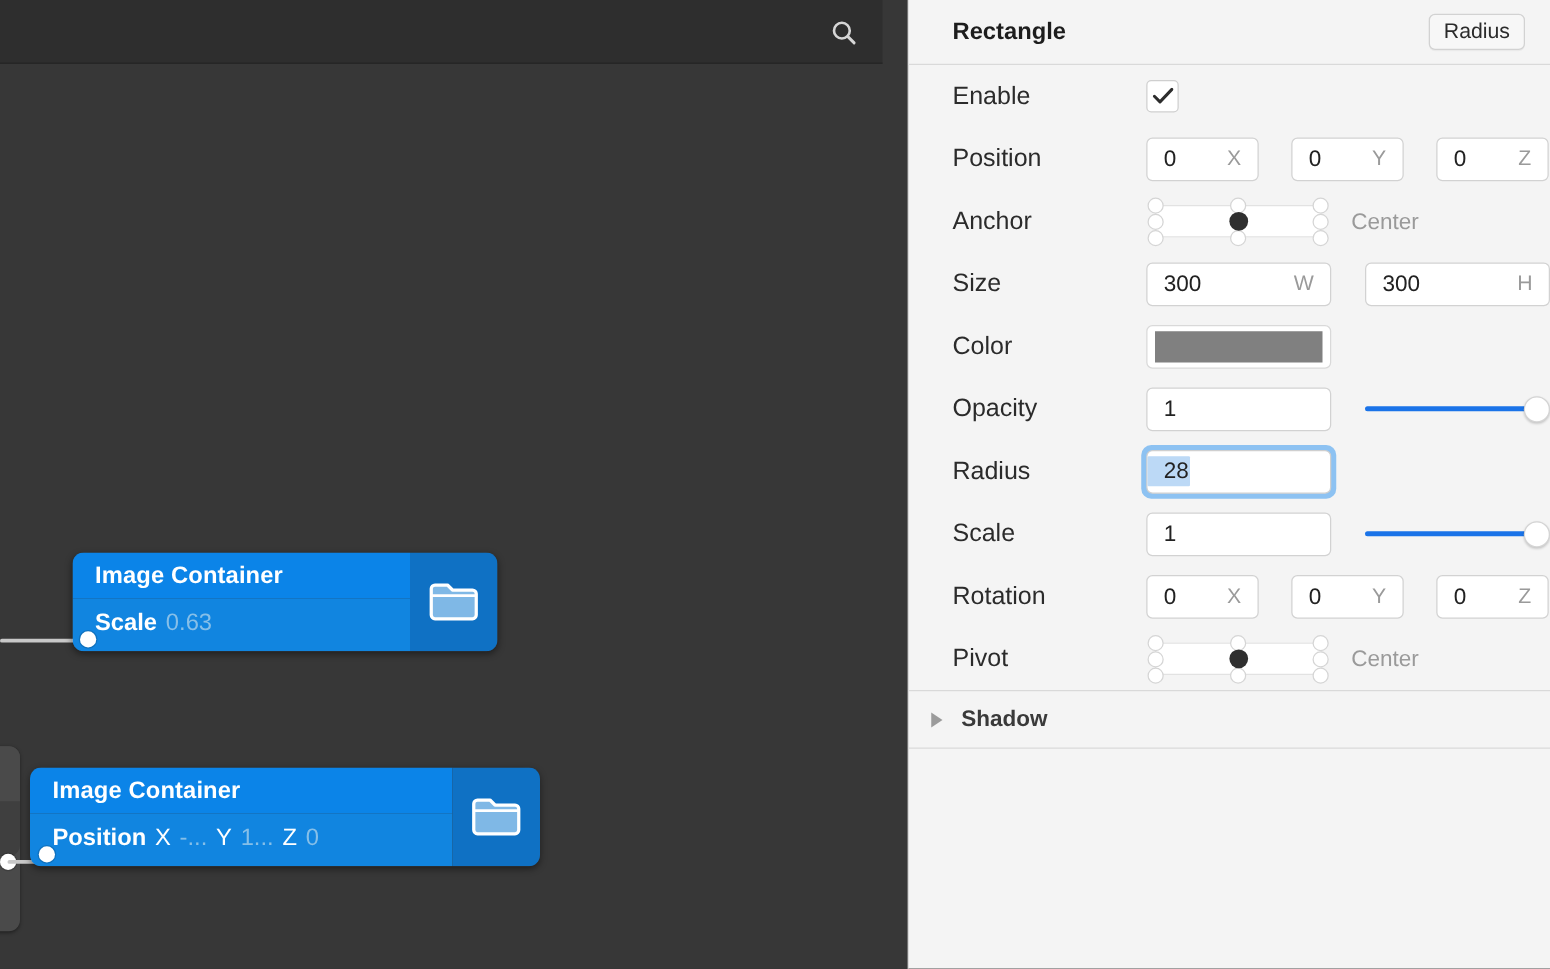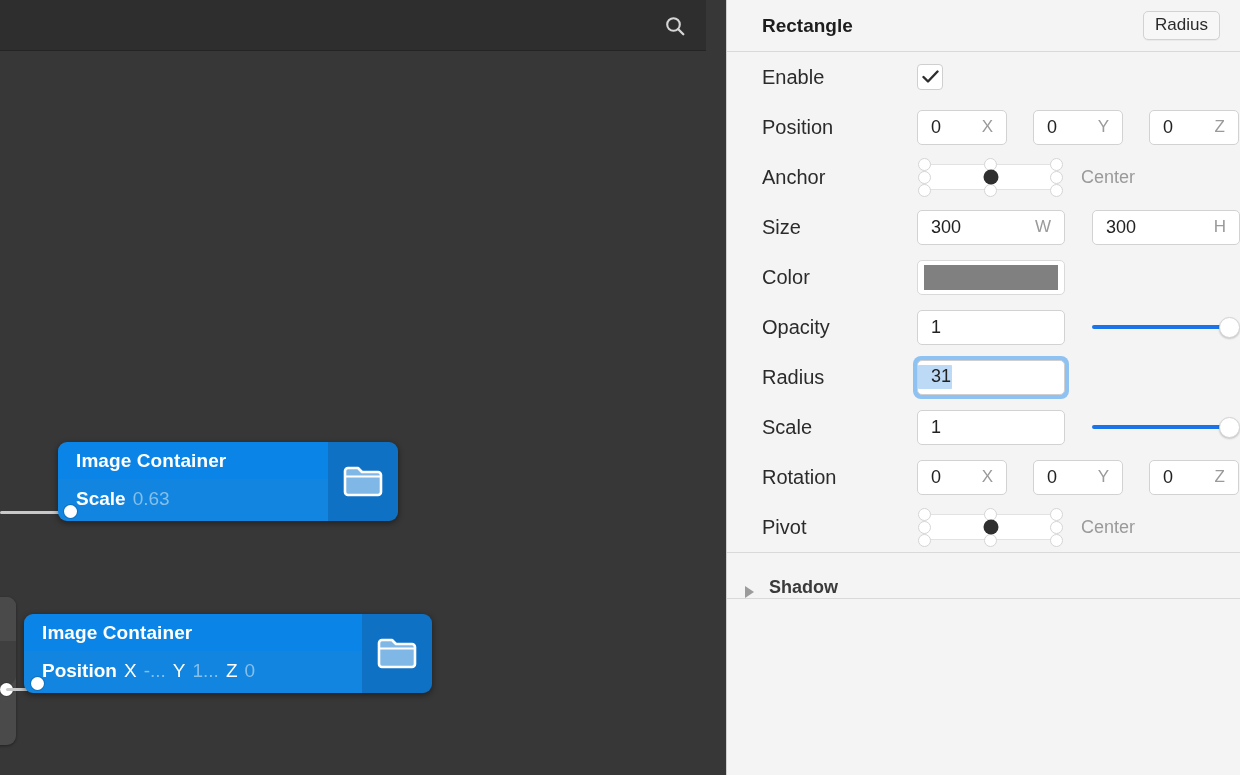--- a/index.html
+++ b/index.html
@@ -145,21 +145,21 @@
     background:#1a73e8; border-radius:2px;
   }
   .slider .knob {
     position:absolute; right:0; top:2px; width:21px; height:21px;
     border-radius:50%; background:#fff; border:1px solid #d4d4d4;
     box-shadow:0 1px 2px rgba(0,0,0,.2);
   }
 
   .section-divider { height:1px; background:#d9d9d9; }
   .section {
-    height:46px; display:flex; align-items:flex-end; padding-left:18px;
+    height:46px; display:flex; align-items:center; padding-left:18px;
     border-bottom:1px solid #d9d9d9;
   }
   .tri {
     width:0; height:0; border-left:9px solid #9b9b9b;
     border-top:6px solid transparent; border-bottom:6px solid transparent;
     margin-right:15px;
   }
   .section-label { font-size:18px; font-weight:bold; color:#3a3a3a; }
   .rows-spacer { flex:1 1 auto; }
 </style>
@@ -324,21 +324,21 @@
             <div class="knob"></div>
           </div>
         </div>
       </div>
 
       <div class="row">
         <div class="row-label">Radius</div>
         <div class="row-fields">
           <div class="field-focus-wrap">
             <div class="field f-wide">
-              <span class="fv sel-text">31</span>
+              <span class="fv sel-text">28</span>
             </div>
           </div>
         </div>
       </div>
 
       <div class="row">
         <div class="row-label">Scale</div>
         <div class="row-fields">
           <div class="field f-wide">
             <span class="fv">1</span>

